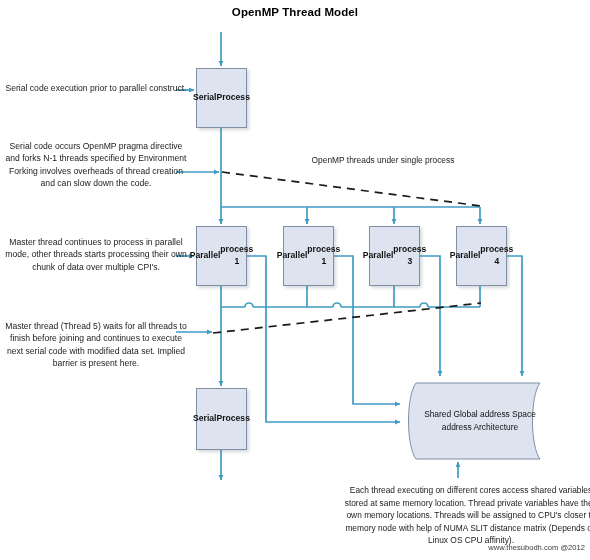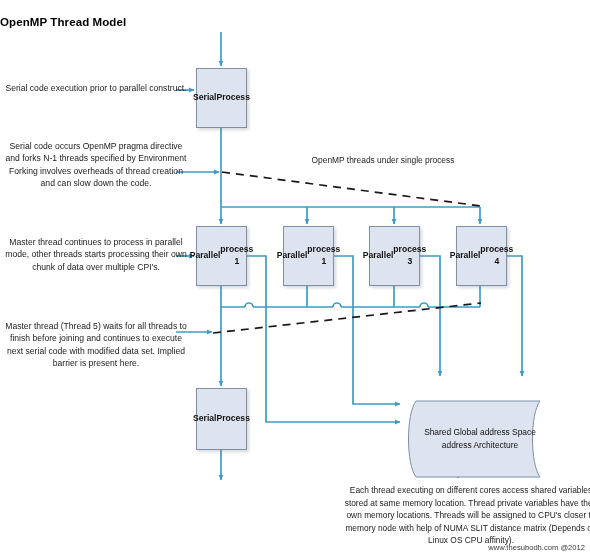--- a/index.html
+++ b/index.html
@@ -17,23 +17,23 @@
   #stage { position: absolute; inset: 0; }
 
   svg.wires {
     position: absolute; left: 0; top: 0;
     width: 590px; height: 560px;
     pointer-events: none;
   }
 
   .title {
     position: absolute;
-    left: 0; top: 16px;
+    left: 0; top: 6px;
     width: 590px;
-    text-align: left;
+    text-align: center;
     font-size: 11.5px;
     font-weight: bold;
     letter-spacing: 0.1px;
     color: #000;
   }
 
   .note {
     position: absolute;
     font-size: 8.6px;
     line-height: 1.45;
@@ -55,21 +55,21 @@
     font-size: 8.6px;
     font-weight: bold;
     line-height: 1.35;
     color: #111;
   }
   .node span { display: block; }
 
   .tape {
     position: absolute;
     left: 404px; top: 382px;
-    width: 150px; height: 78px; margin-top: 18px;
+    width: 150px; height: 78px;
   }
   .tape svg { position: absolute; left: 0; top: 0; }
   .tape .tape-label {
     position: absolute;
     left: 12px; top: 0;
     width: 128px; height: 78px;
     display: flex; flex-direction: column;
     align-items: center; justify-content: center;
     text-align: center;
     font-size: 8.4px;

